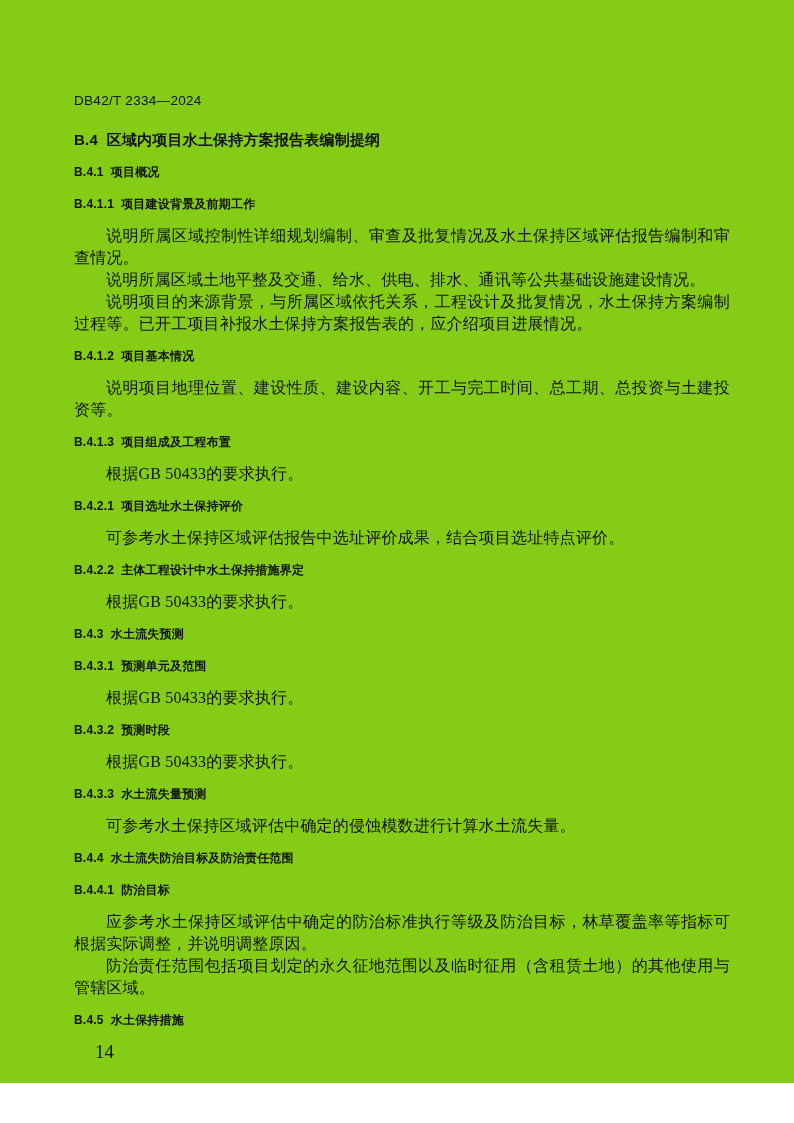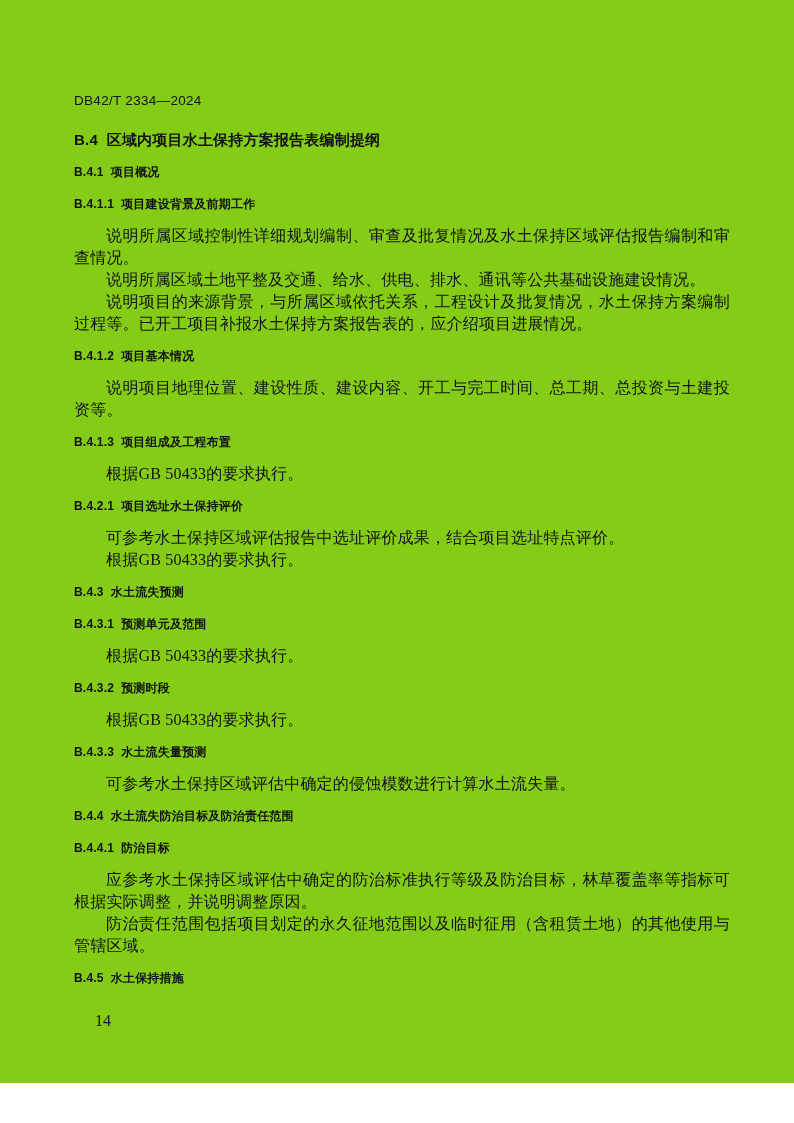--- a/index.html
+++ b/index.html
@@ -43,23 +43,23 @@
   }
   .para {
     font-size: 16px;
     line-height: 22px;
     margin: 0;
     text-indent: 2em;
     text-align: justify;
     letter-spacing: 0.2px;
   }
   .page-number {
-    margin-top: 24px;
+    margin-top: 13px;
     margin-left: 21px;
-    font-size: 16px;
+    font-size: 19px;
     line-height: 16px;
     font-family: "Liberation Serif", "DejaVu Serif", serif;
   }
 </style>
 </head>
 <body>
 
 <div class="page">
 
   <div class="doc-header">DB42/T 2334—2024</div>
@@ -70,20 +70,21 @@
     <div class="heading">B.4.1.1  项目建设背景及前期工作</div>
     <p class="para">说明所属区域控制性详细规划编制、审查及批复情况及水土保持区域评估报告编制和审查情况。</p>
     <p class="para">说明所属区域土地平整及交通、给水、供电、排水、通讯等公共基础设施建设情况。</p>
     <p class="para">说明项目的来源背景，与所属区域依托关系，工程设计及批复情况，水土保持方案编制过程等。已开工项目补报水土保持方案报告表的，应介绍项目进展情况。</p>
     <div class="heading">B.4.1.2  项目基本情况</div>
     <p class="para">说明项目地理位置、建设性质、建设内容、开工与完工时间、总工期、总投资与土建投资等。</p>
     <div class="heading">B.4.1.3  项目组成及工程布置</div>
     <p class="para">根据GB 50433的要求执行。</p>
     <div class="heading">B.4.2.1  项目选址水土保持评价</div>
     <p class="para">可参考水土保持区域评估报告中选址评价成果，结合项目选址特点评价。</p>
+    <div class="heading">B.4.2.2  主体工程设计中水土保持措施界定</div>
     <p class="para">根据GB 50433的要求执行。</p>
     <div class="heading">B.4.3  水土流失预测</div>
     <div class="heading">B.4.3.1  预测单元及范围</div>
     <p class="para">根据GB 50433的要求执行。</p>
     <div class="heading">B.4.3.2  预测时段</div>
     <p class="para">根据GB 50433的要求执行。</p>
     <div class="heading">B.4.3.3  水土流失量预测</div>
     <p class="para">可参考水土保持区域评估中确定的侵蚀模数进行计算水土流失量。</p>
     <div class="heading">B.4.4  水土流失防治目标及防治责任范围</div>
     <div class="heading">B.4.4.1  防治目标</div>

